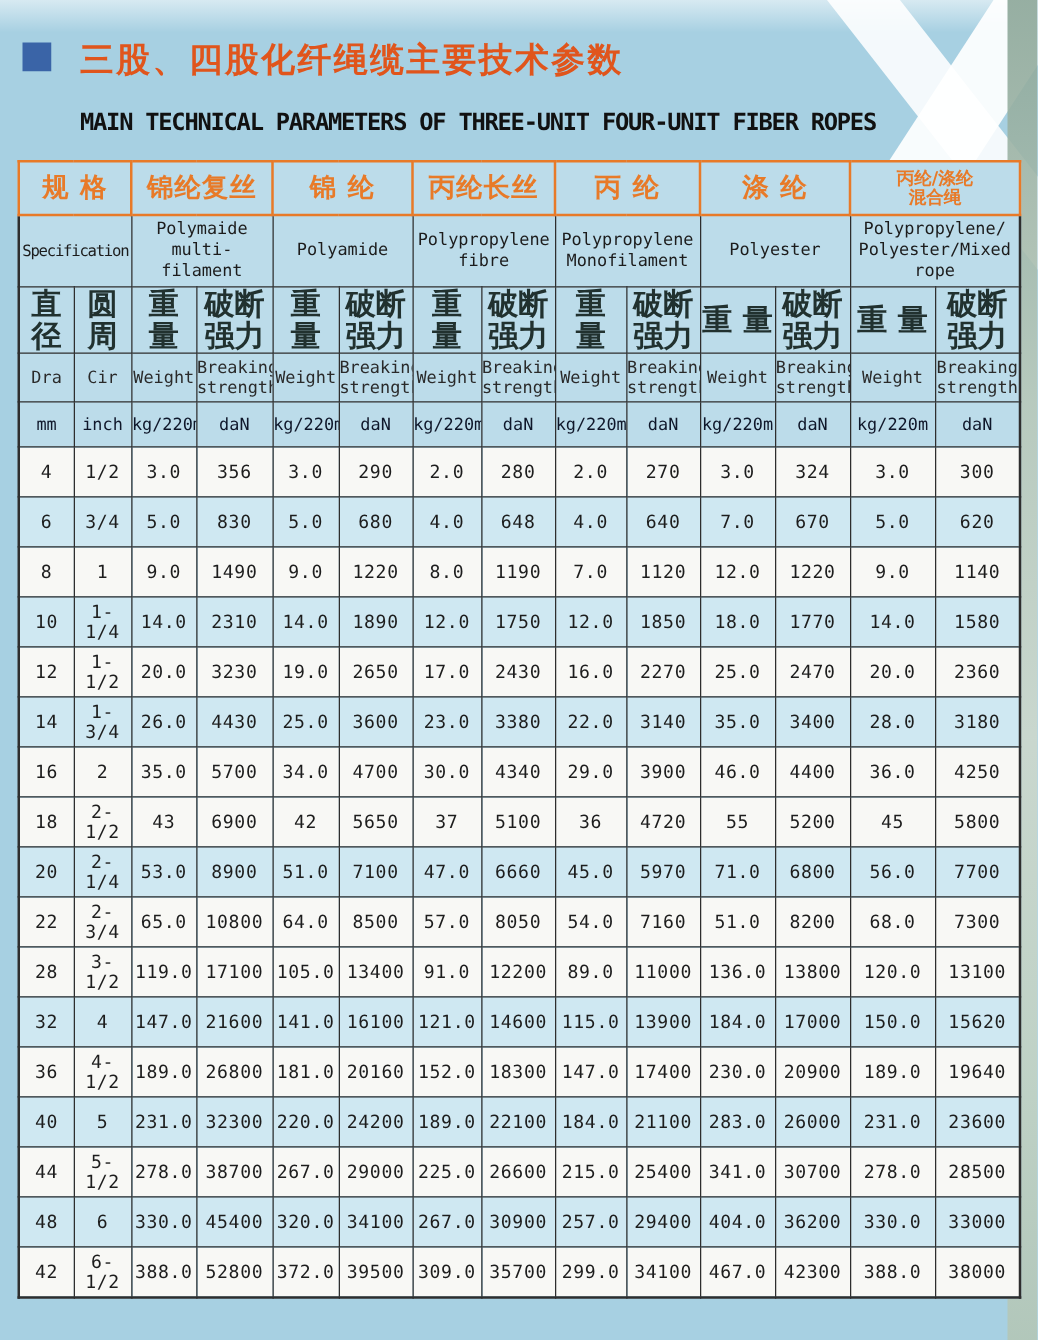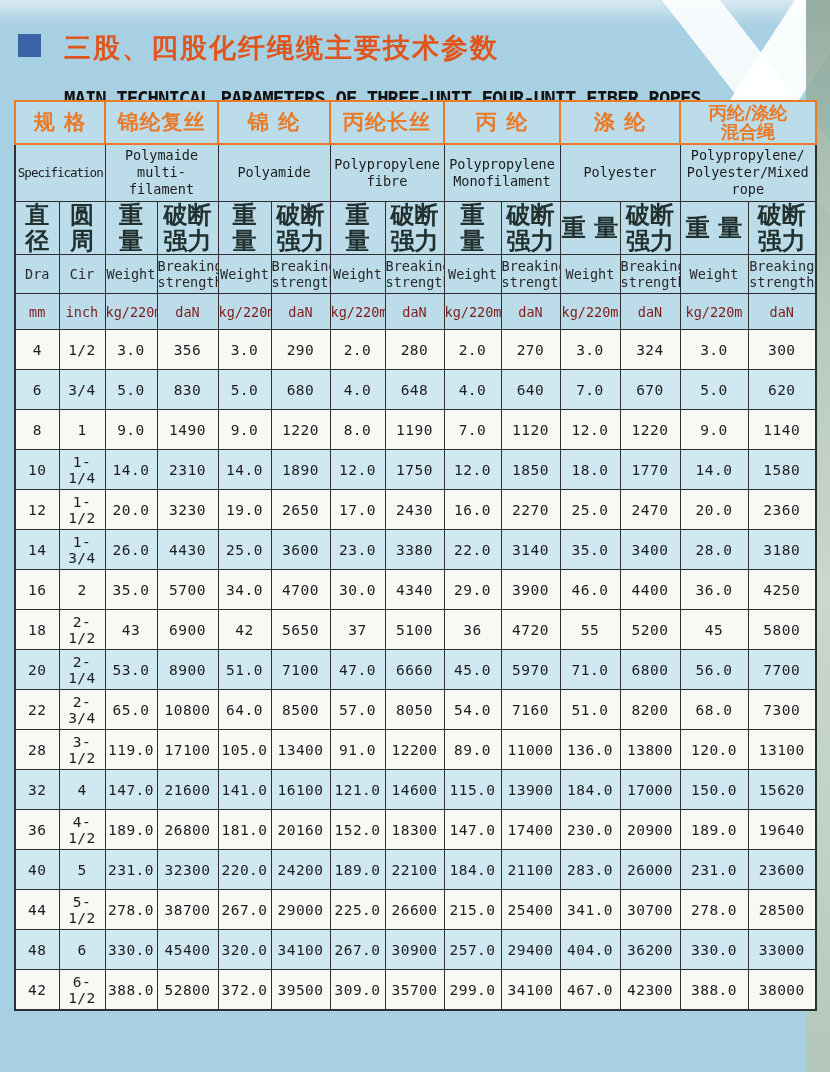--- a/index.html
+++ b/index.html
@@ -38,47 +38,47 @@
     position:absolute;left:46px;top:0;
     font-family:"DejaVu Sans","Liberation Sans",sans-serif;
     font-size:27px;font-weight:bold;color:var(--title-orange);letter-spacing:2px;white-space:nowrap;
   }
   .title-en{
     position:absolute;left:46px;top:37px;
     font-size:19px;font-weight:bold;color:#111;letter-spacing:-1px;white-space:nowrap;margin-top:20px;
   }
   
   table.rope{
-    position:absolute;left:14px;top:100px;width:801px;
+    position:absolute;left:14px;top:128px;width:801px;
     border-collapse:collapse;table-layout:fixed;
     background:var(--header-blue);
   }
   table.rope td{
     border:1.5px solid var(--border-dark);
     text-align:center;vertical-align:middle;
     white-space:pre-line;overflow:hidden;
   }
   table.rope{border:2px solid var(--border-dark);}
   tr.row-groups td{
     border:2.5px solid var(--accent-orange);
     color:var(--accent-orange);
     font-family:"DejaVu Sans","Liberation Sans",sans-serif;
     font-weight:bold;font-size:21px;letter-spacing:1px;
     height:43px;line-height:1.05;
   }
-  tr.row-groups td.two-line{font-size:18px;letter-spacing:0;}
+  tr.row-groups td.two-line{font-size:14px;letter-spacing:0;}
   tr.row-latin td{height:57px;font-size:13.5px;line-height:1.25;color:#1c1c1c;}
   tr.row-latin td.spec{font-size:12.5px;letter-spacing:-1px;}
   tr.row-cn2 td{
     height:45px;
     font-family:"DejaVu Sans","Liberation Sans",sans-serif;
     font-weight:bold;font-size:24px;color:#21312f;line-height:1.1;
   }
   tr.row-en2 td{height:39px;font-size:13.5px;line-height:1.2;color:#2a2a2a;}
-  tr.row-unit td{height:36px;font-size:13.5px;color:#7f1d1d;}
+  tr.row-unit td{height:36px;font-size:13.5px;color:#0f172a;}
   tr.data-row td{height:40px;font-size:14.5px;letter-spacing:.5px;color:#1d1d1d;}
   tr.tint-white td{background:var(--row-white);}
   tr.tint-blue td{background:var(--row-blue);}
 </style>
 </head>
 <body>
 
 <div class="top-haze"></div>
 <div class="stripe stripe-a"></div>
 <div class="stripe stripe-b"></div>

